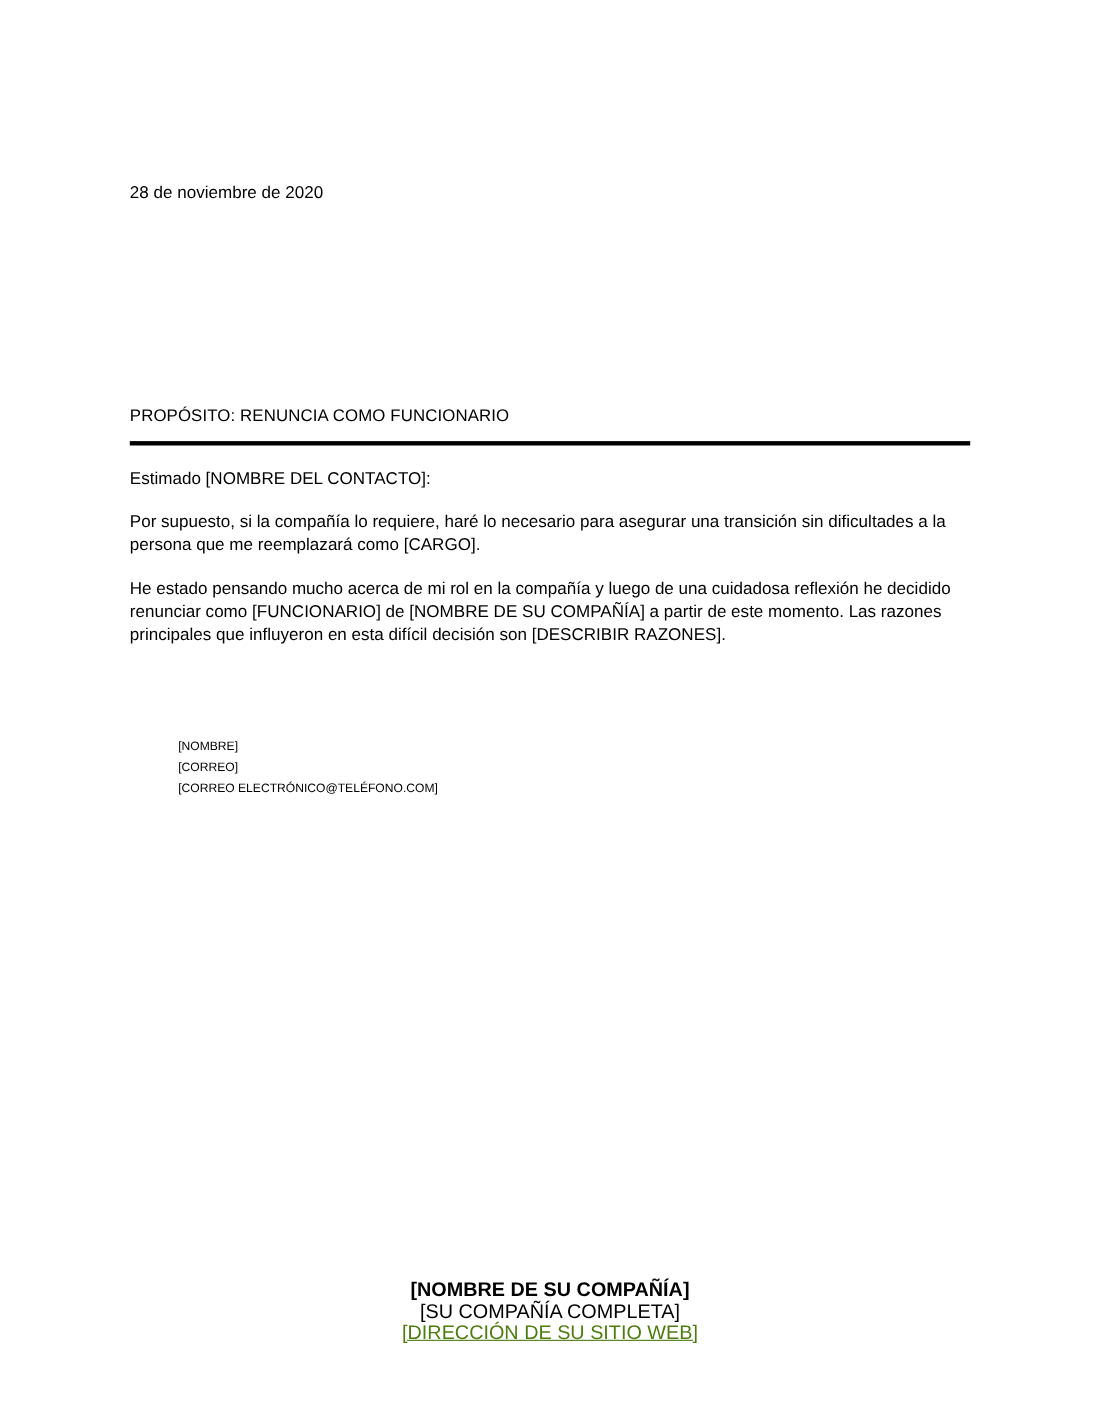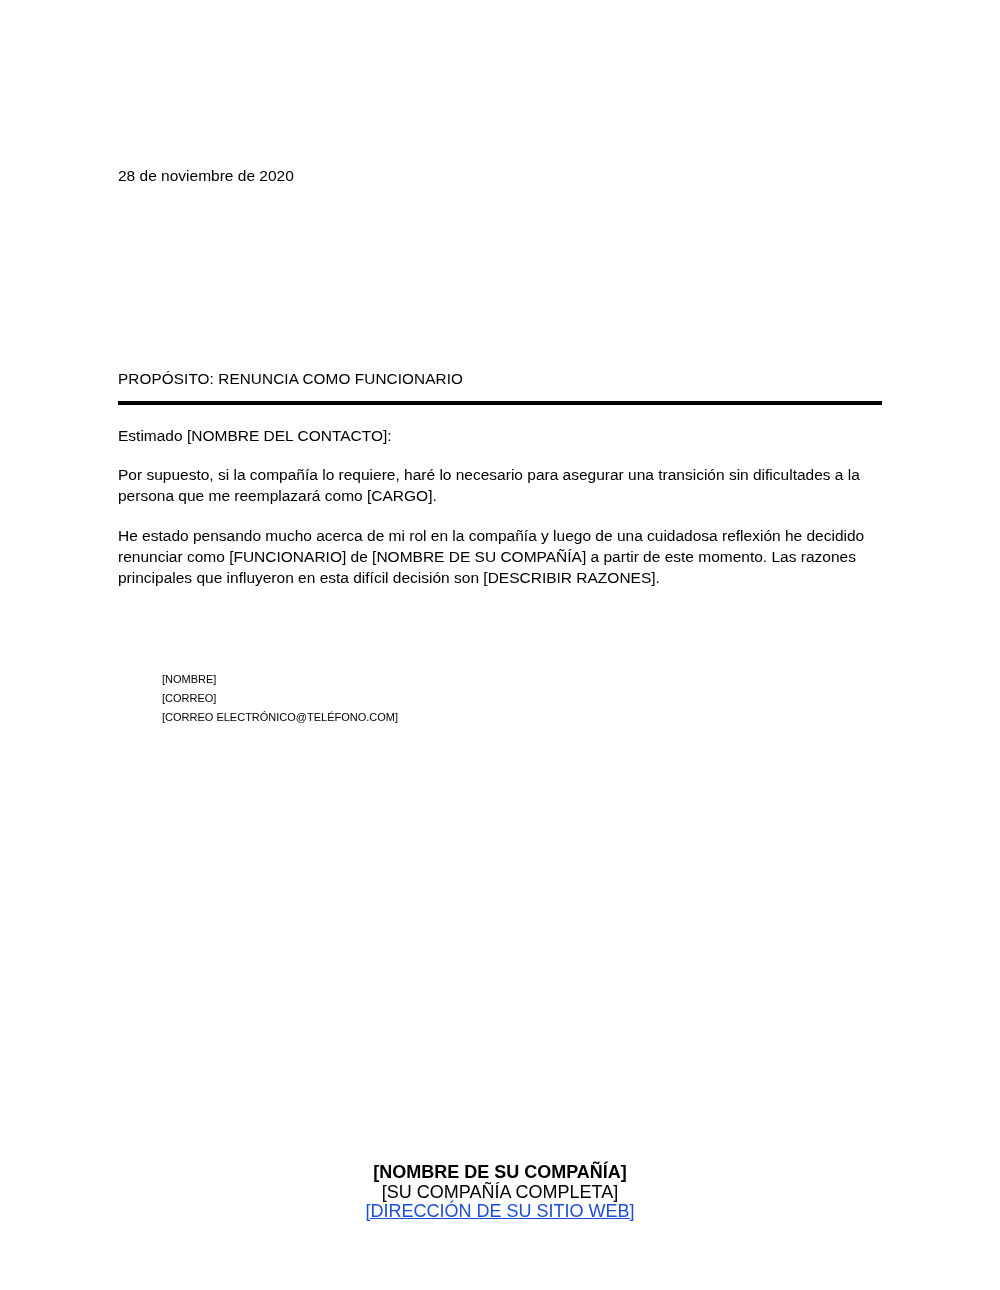--- a/index.html
+++ b/index.html
@@ -88,21 +88,21 @@
     right: 0;
     top: 1163px;
     text-align: center;
     font-size: 18px;
     line-height: 19.5px;
   }
   .footer .company {
     font-weight: bold;
   }
   .footer .weblink {
-    color: #1d4ed8;
+    color: #4d7c0f;
     text-decoration: underline;
     cursor: pointer;
   }
 </style>
 </head>
 <body>
 
 <div class="page">
 
   <div class="date-line">28 de noviembre de 2020</div>

